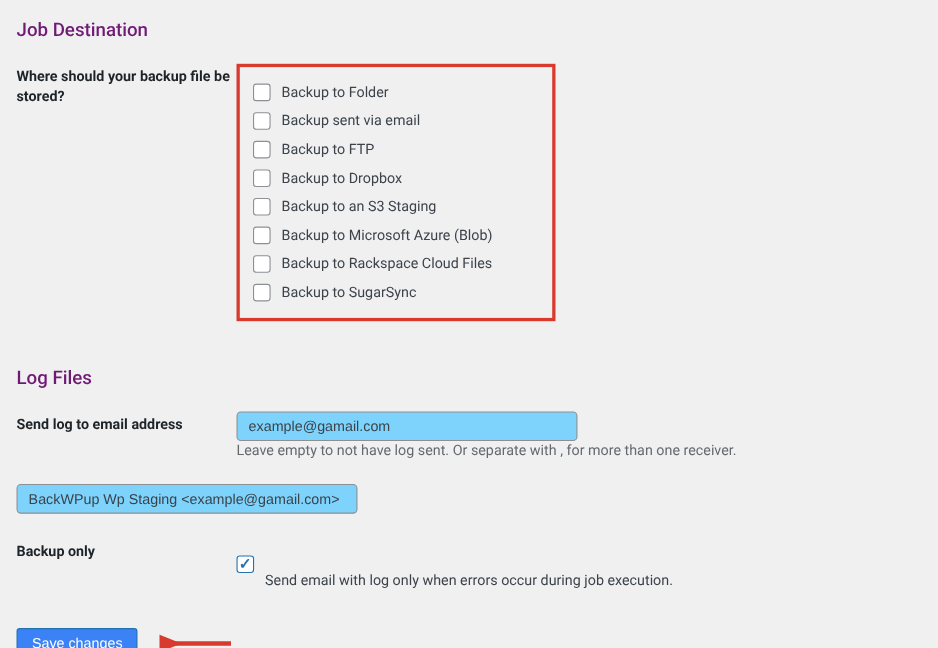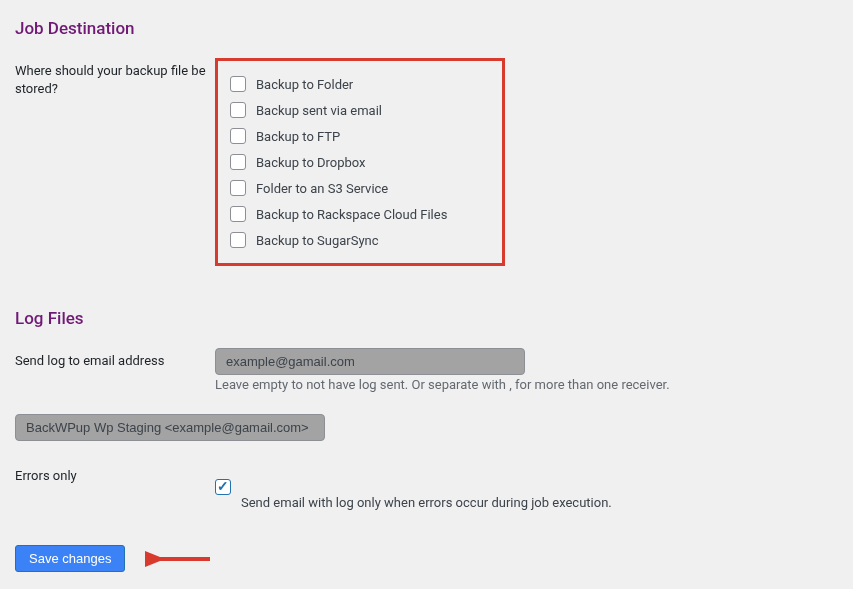--- a/index.html
+++ b/index.html
@@ -25,21 +25,21 @@
       margin-top: 42px;
     }
     .form-row {
       display: flex;
       margin-bottom: 22px;
       align-items: flex-start;
     }
     .form-label {
       width: 200px;
       flex-shrink: 0;
-      font-weight: 400;
+      font-weight: 700;
       font-size: 13px;
       color: #1d2327;
       padding-top: 4px;
       line-height: 1.4;
     }
     .form-field {
       flex: 1;
     }
     .checkbox-list {
       border: 3px solid #d83a2d;
@@ -80,21 +80,21 @@
       color: #3c434a;
       cursor: pointer;
     }
     .text-input {
       width: 310px;
       padding: 5px 10px;
       border: 1px solid #8c8f94;
       border-radius: 4px;
       font-size: 13px;
       color: #3c434a;
-      background: #a3a3a3;
+      background: #7dd3fc;
     }
     .help-text {
       font-size: 13px;
       color: #646970;
       margin-top: 2px;
     }
     .inline-checkbox {
       display: flex;
       align-items: center;
     }
@@ -164,21 +164,25 @@
       <div class="checkbox-item">
         <input type="checkbox" style="">
         <label>Backup to FTP</label>
       </div>
       <div class="checkbox-item">
         <input type="checkbox" style="">
         <label>Backup to Dropbox</label>
       </div>
       <div class="checkbox-item">
         <input type="checkbox" style="">
-        <label>Folder to an S3 Service</label>
+        <label>Backup to an S3 Staging</label>
+      </div>
+      <div class="checkbox-item">
+        <input type="checkbox" style="">
+        <label>Backup to Microsoft Azure (Blob)</label>
       </div>
       <div class="checkbox-item">
         <input type="checkbox" style="">
         <label>Backup to Rackspace Cloud Files</label>
       </div>
       <div class="checkbox-item">
         <input type="checkbox" style="">
         <label>Backup to SugarSync</label>
       </div>
     </div>
@@ -195,21 +199,21 @@
   </div>
 </div>
 
 <div class="form-row">
   <div class="form-field">
     <input type="text" class="text-input" value="BackWPup Wp Staging &lt;example@gamail.com&gt;" style="">
   </div>
 </div>
 
 <div class="form-row">
-  <div class="form-label">Errors only</div>
+  <div class="form-label">Backup only</div>
   <div class="form-field">
     <div class="inline-checkbox">
       <input type="checkbox" checked="" style="">
       <label>Send email with log only when errors occur during job execution.</label>
     </div>
   </div>
 </div>
 
 <div class="submit-row">
   <button class="button-primary">Save changes</button>

